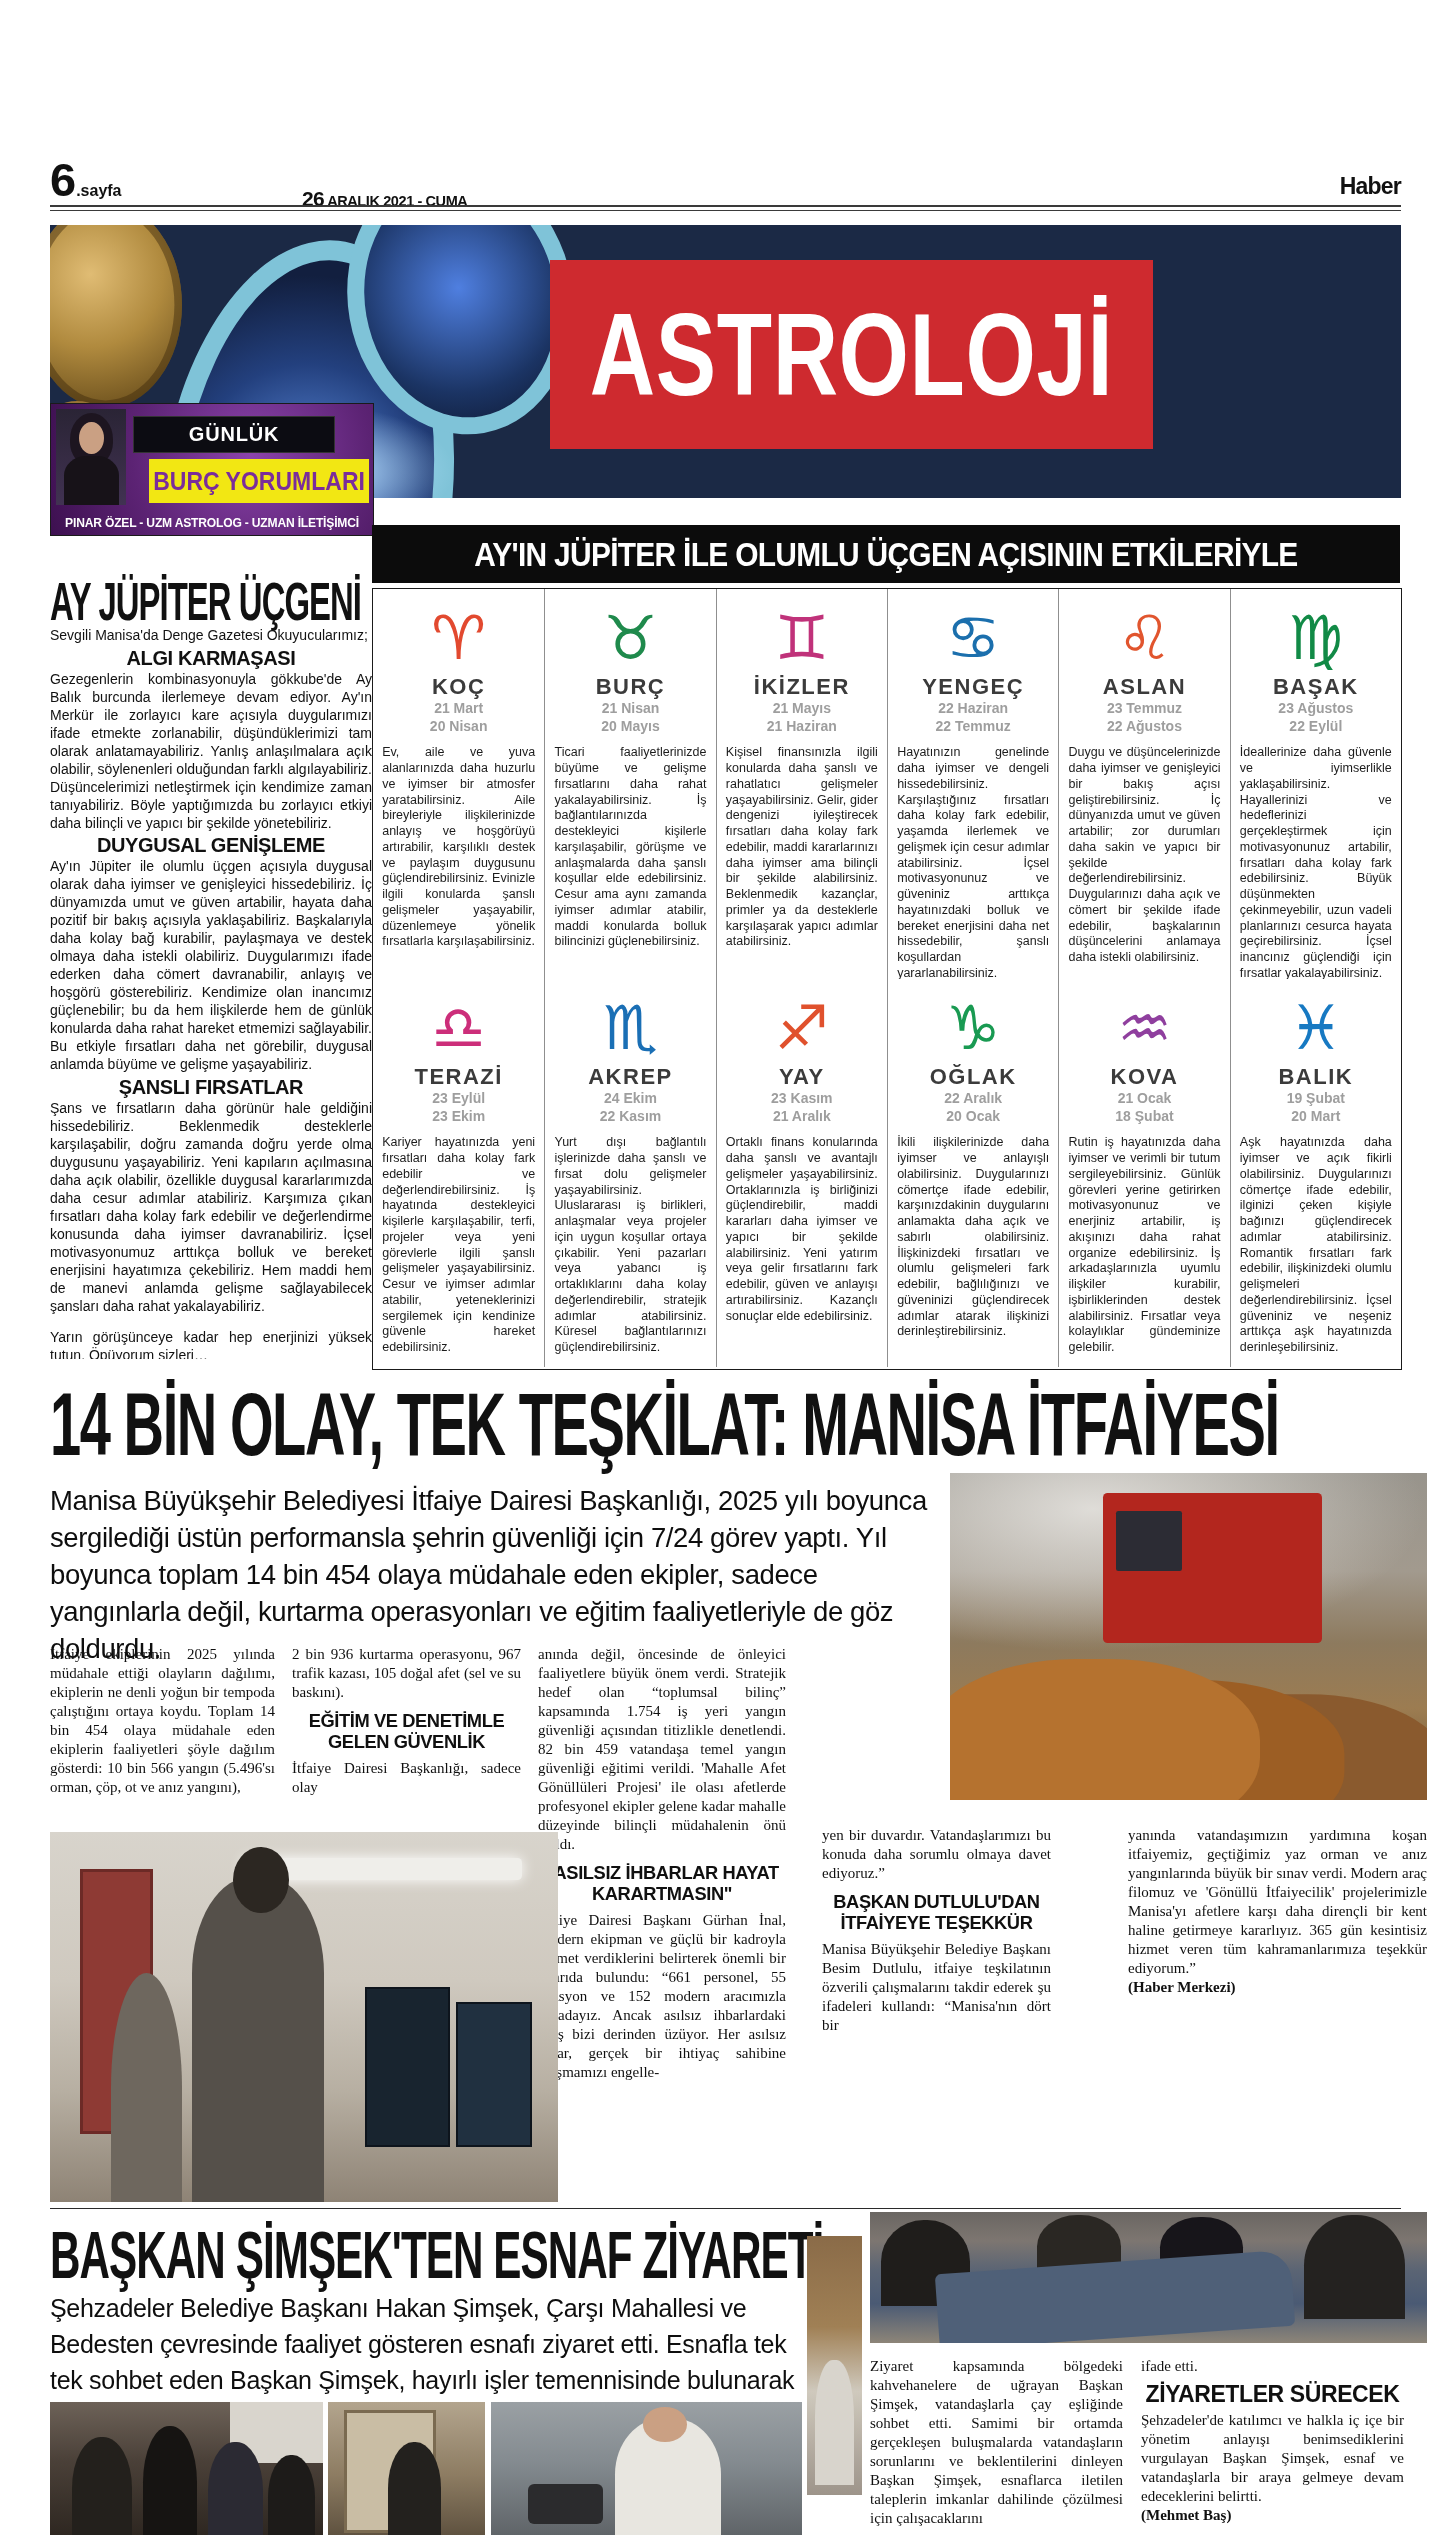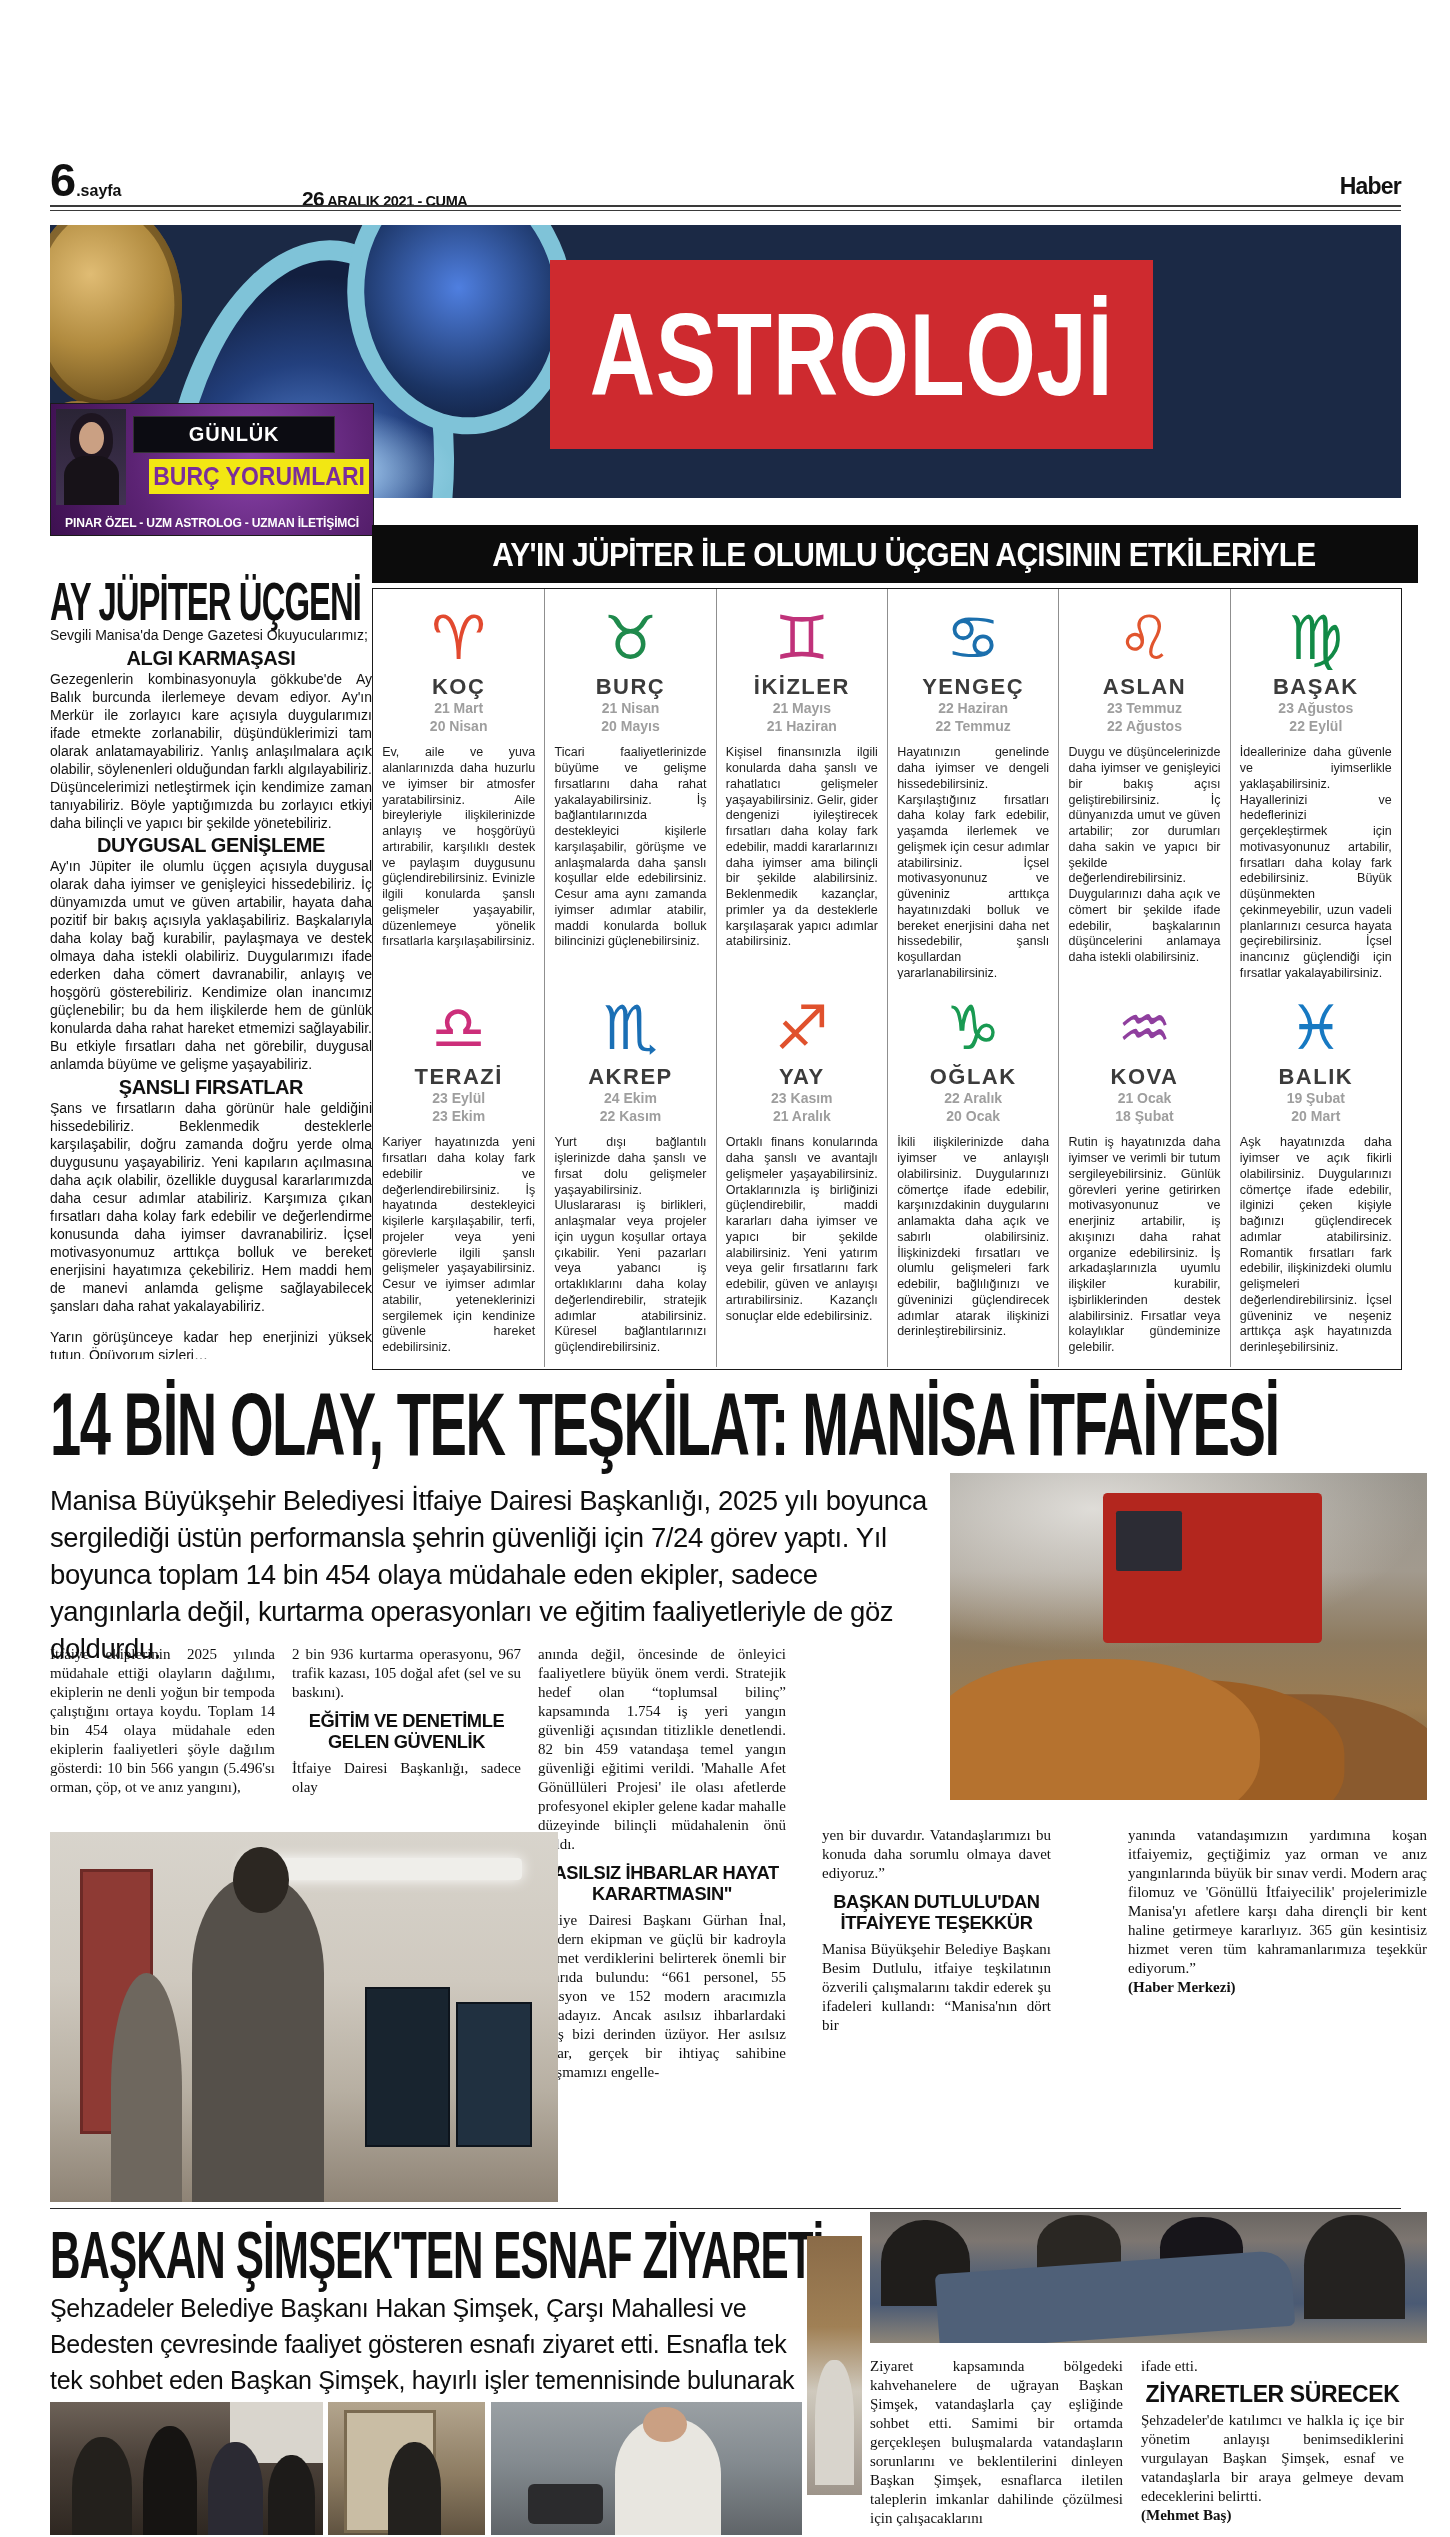--- a/index.html
+++ b/index.html
@@ -50,21 +50,21 @@
   .promo{background:radial-gradient(circle at 62% 38%, #8b43ab 0%, #5c2374 55%, #3d1050 100%);
          border:0.8px solid #1a1a1a;overflow:hidden;}
   .promo-photo{position:absolute;left:5.3px;top:4.6px;width:70px;height:96px;
                background:linear-gradient(180deg,#2a2435 0%,#413252 100%);overflow:hidden;}
   .promo-hair{position:absolute;left:13.7px;top:4.6px;width:43px;height:53px;border-radius:50% 50% 45% 45%;background:#1d1520;}
   .promo-face{position:absolute;left:23px;top:13.7px;width:24.4px;height:32px;border-radius:50%;background:#caa083;}
   .promo-body{position:absolute;left:7.6px;top:47px;width:55px;height:49px;border-radius:40% 40% 0 0;background:#171218;}
   .promo-daily{position:absolute;left:82px;top:12.2px;width:200px;height:35px;background:#0c0c12;
                display:flex;align-items:center;justify-content:center;border:0.8px solid #333;}
   .promo-daily span{color:#fff;font-weight:bold;font-size:20px;letter-spacing:0.8px;}
-  .promo-title{position:absolute;left:98px;top:55px;width:220px;height:35px;background:#f2e713;
+  .promo-title{position:absolute;left:98px;top:55px;width:220px;height:44px;background:#f2e713;
                display:flex;align-items:center;justify-content:center;}
   .promo-title span{color:#7a2d9b;font-weight:bold;font-size:25px;letter-spacing:0;transform:scaleX(.92);white-space:nowrap;}
   .promo-author{position:absolute;left:0;bottom:4.6px;width:100%;text-align:center;}
   .promo-author span{color:#fff;font-weight:bold;font-size:12.6px;letter-spacing:-0.2px;white-space:nowrap;display:inline-block;transform:scaleX(.96);}
 
   
   .astro-headline{font-size:53px;font-weight:bold;letter-spacing:-1.5px;white-space:nowrap;
                   transform:scaleX(.62);transform-origin:left center;}
   .astro-article{font-size:14px;line-height:18px;text-align:justify;max-height:733px;overflow:hidden;}
   .astro-article .greet{text-align:left;}
@@ -176,21 +176,21 @@
       <span>GÜNLÜK</span>
     </div>
     <div class="promo-title">
       <span>BURÇ YORUMLARI</span>
     </div>
     <div class="promo-author">
       <span>PINAR ÖZEL - UZM ASTROLOG - UZMAN İLETİŞİMCİ</span>
     </div>
   </div>
 
-  <div class="abs strip" style="left:372px;top:525px;width:1028px;height:58px;padding-left:18px;">
+  <div class="abs strip" style="left:372px;top:525px;width:1028px;height:58px;">
     <span>AY'IN JÜPİTER İLE OLUMLU ÜÇGEN AÇISININ ETKİLERİYLE</span>
   </div>
 
   <div class="abs" style="left:50px;top:551px;width:322px;height:60px;margin-top:20px;">
     <div class="astro-headline">AY JÜPİTER ÜÇGENİ</div>
   </div>
   <div class="abs astro-article" style="left:50px;top:626px;width:322px;">
     <p class="greet">Sevgili Manisa'da Denge Gazetesi Okuyucularımız;</p>
     <h3>ALGI KARMAŞASI</h3>
     <p>Gezegenlerin kombinasyonuyla gökkube'de Ay Balık burcunda ilerlemeye devam ediyor. Ay'ın Merkür ile zorlayıcı kare açısıyla duygularımızı ifade etmekte zorlanabilir, düşündüklerimizi tam olarak anlatamayabiliriz. Yanlış anlaşılmalara açık olabilir, söylenenleri olduğundan farklı algılayabiliriz. Düşüncelerimizi netleştirmek için kendimize zaman tanıyabiliriz. Böyle yaptığımızda bu zorlayıcı etkiyi daha bilinçli ve yapıcı bir şekilde yönetebiliriz.</p>

